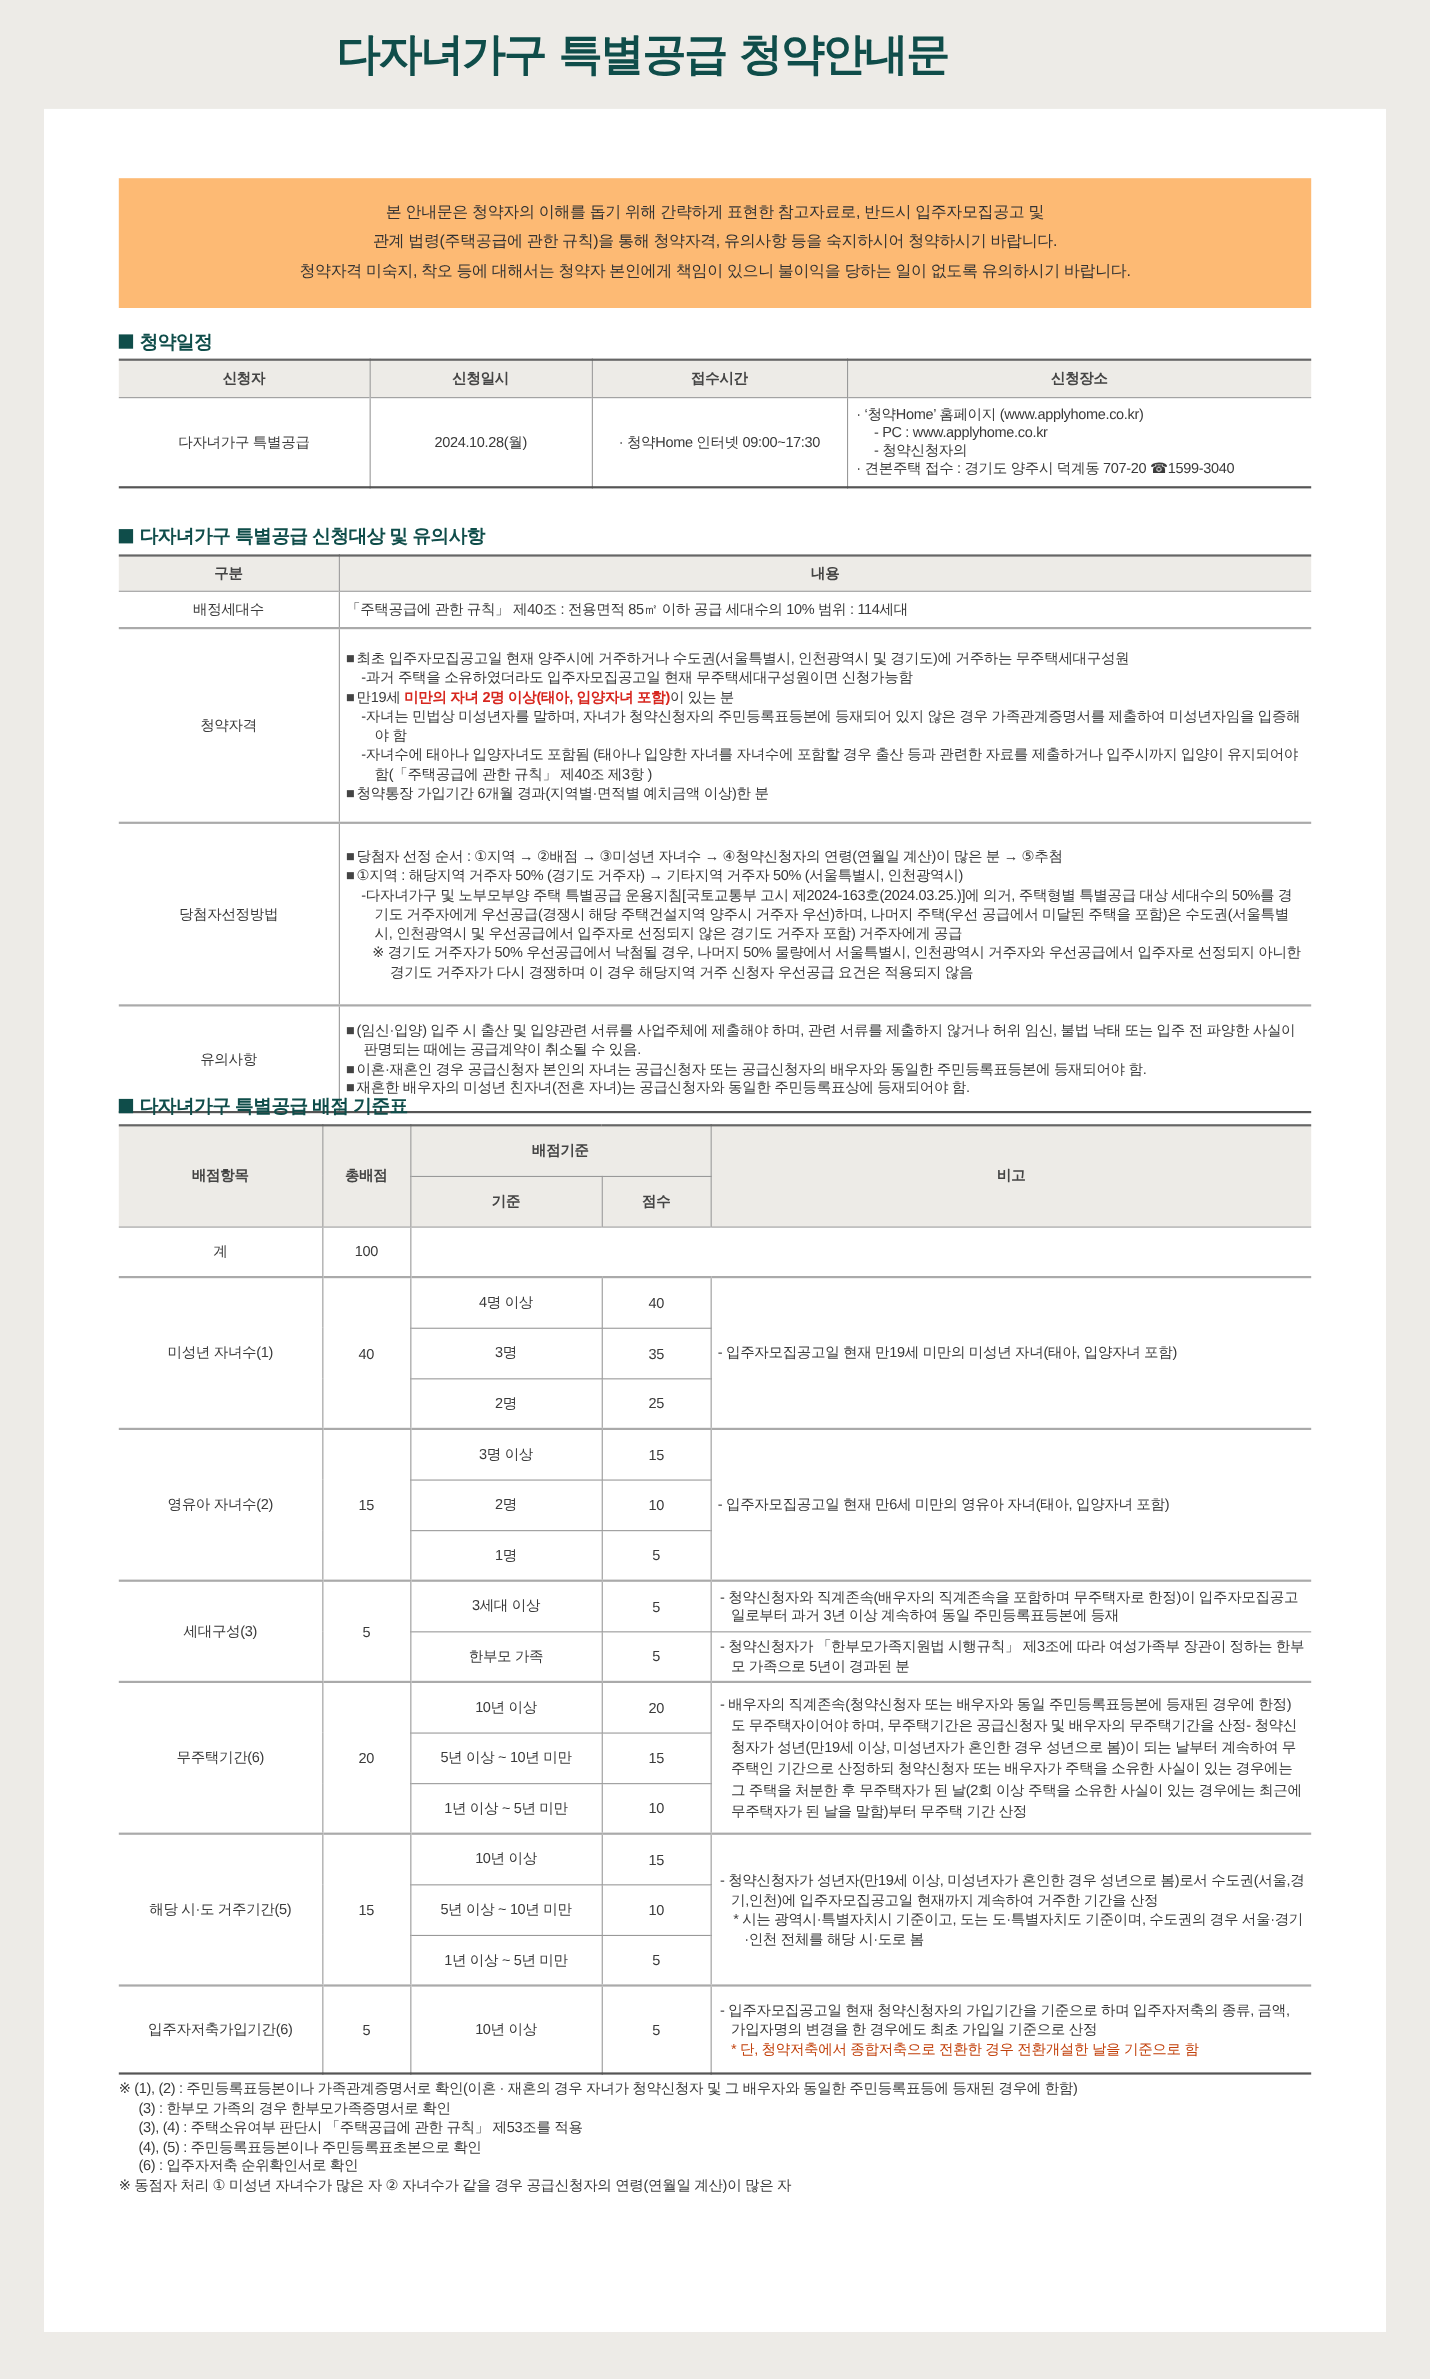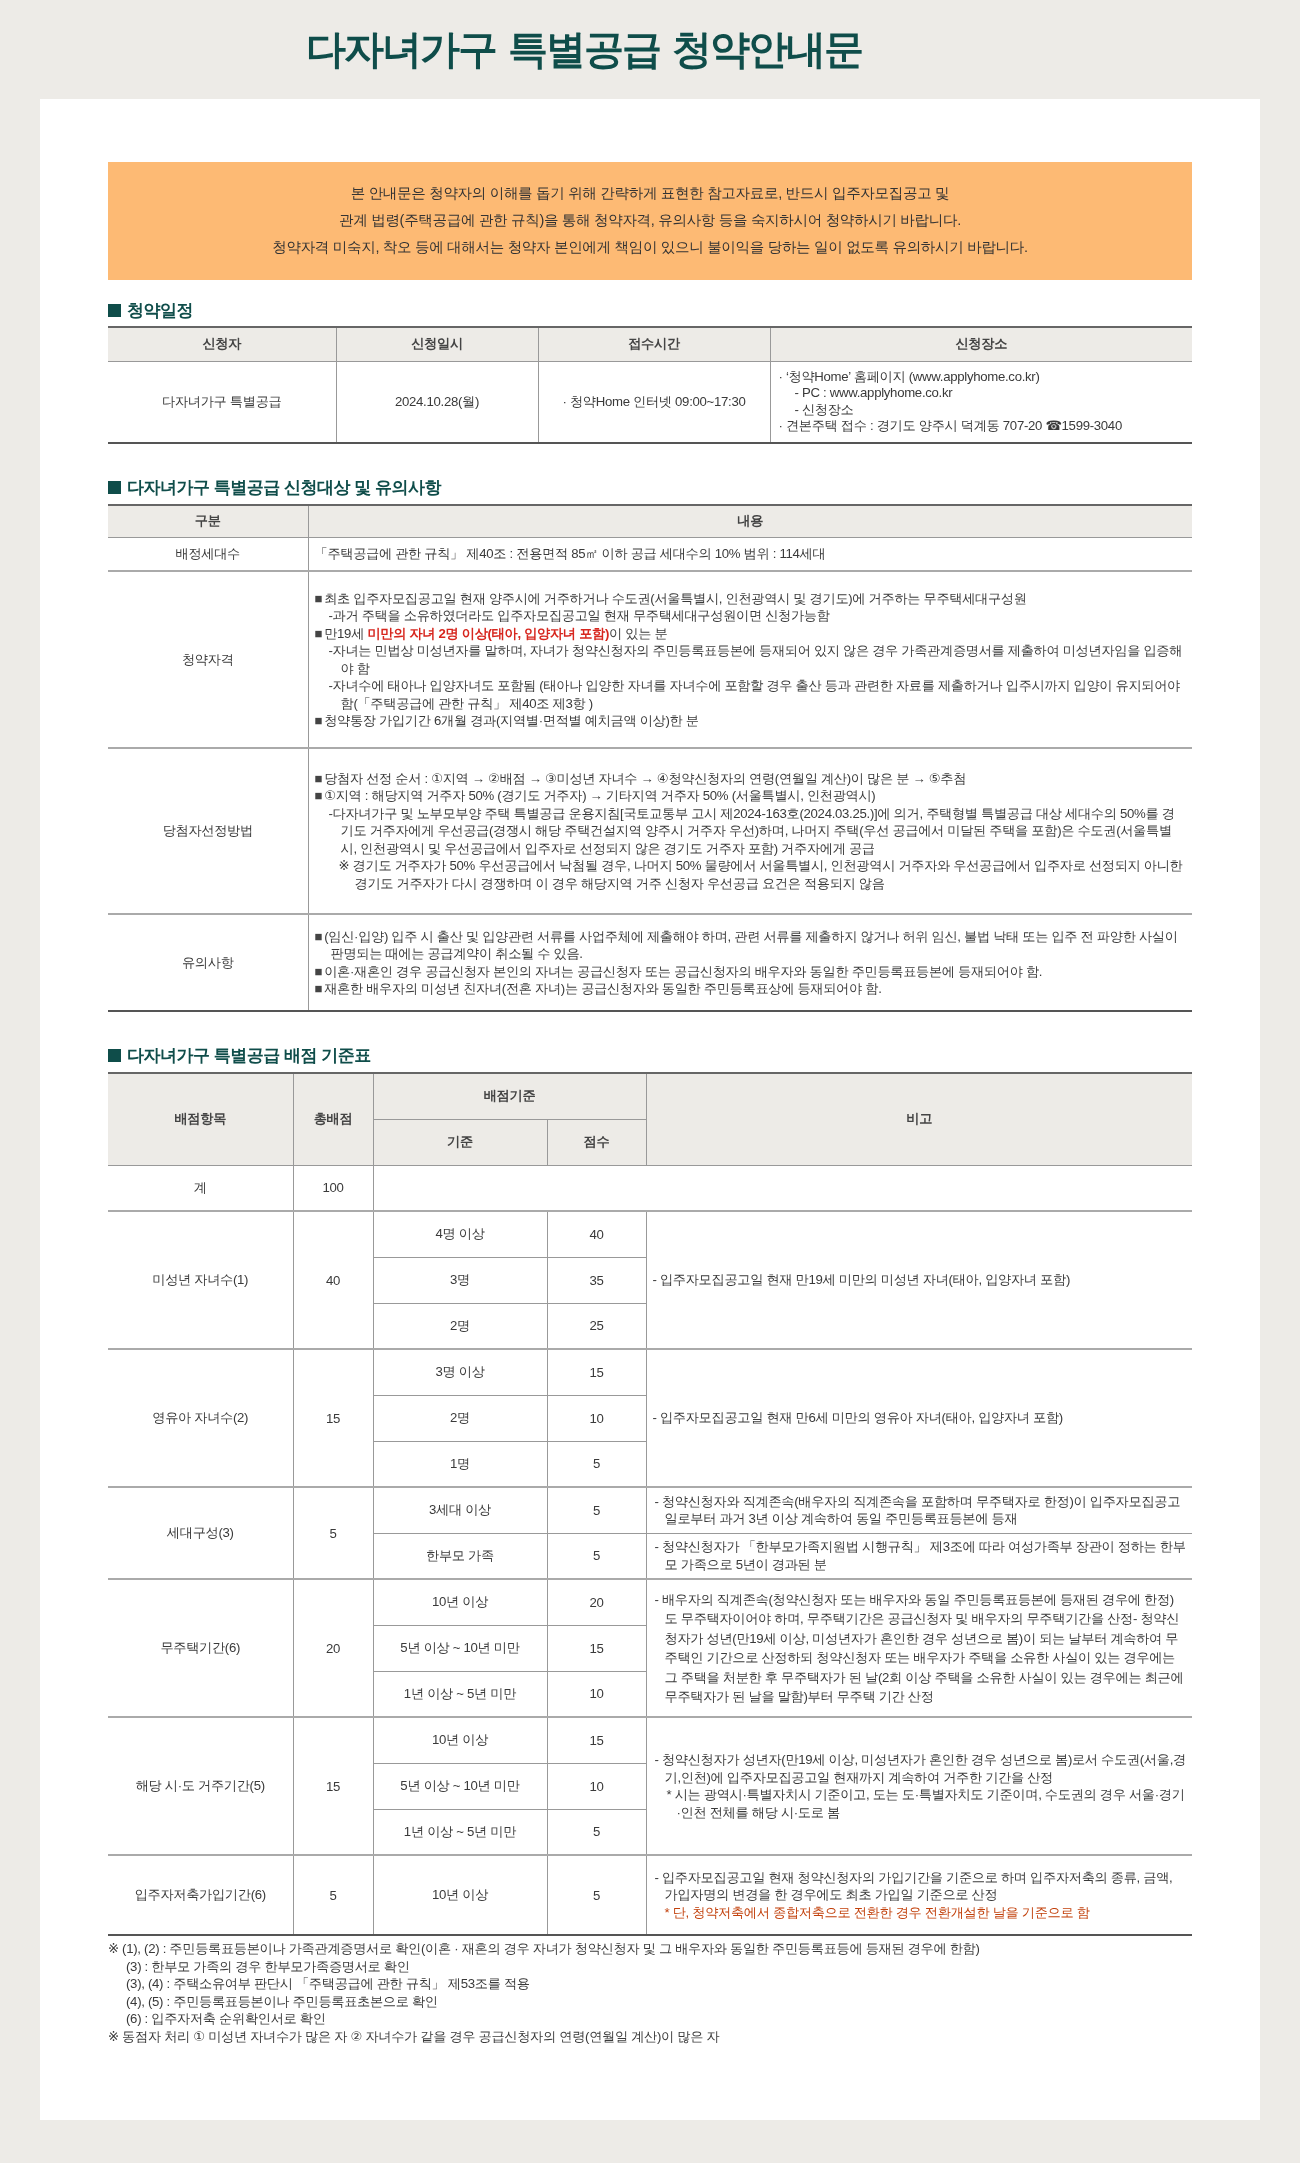--- a/index.html
+++ b/index.html
@@ -74,21 +74,21 @@
         <th>접수시간</th>
         <th>신청장소</th>
       </tr>
       <tr style="height:82px;">
         <td>다자녀가구 특별공급</td>
         <td>2024.10.28(월)</td>
         <td>· 청약Home 인터넷 09:00~17:30</td>
         <td class="place">
           <div>· ‘청약Home’ 홈페이지 (www.applyhome.co.kr)</div>
           <div class="ind1">- PC : www.applyhome.co.kr</div>
-          <div class="ind1">- 신청장소</div>
+          <div class="ind1">- 청약신청자의</div>
           <div>· 견본주택 접수 : 경기도 양주시 덕계동 707-20 ☎1599-3040</div>
         </td>
       </tr>
     </tbody>
       </table>
   </div>
 
   <div class="inner" style="top:377px;">
     <div class="sec-head">
       <span class="sq"></span>
@@ -133,21 +133,21 @@
         <td class="left">
           <div class="hang bx"><span>(임신·입양) 입주 시 출산 및 입양관련 서류를 사업주체에 제출해야 하며, 관련 서류를 제출하지 않거나 허위 임신, 불법 낙태 또는 입주 전 파양한 사실이 판명되는 때에는 공급계약이 취소될 수 있음.</span></div>
           <div class="hang bx"><span>이혼·재혼인 경우 공급신청자 본인의 자녀는 공급신청자 또는 공급신청자의 배우자와 동일한 주민등록표등본에 등재되어야 함.</span></div>
           <div class="hang bx"><span>재혼한 배우자의 미성년 친자녀(전혼 자녀)는 공급신청자와 동일한 주민등록표상에 등재되어야 함.</span></div>
         </td>
       </tr>
     </tbody>
       </table>
   </div>
 
-  <div class="inner" style="top:945px;">
+  <div class="inner" style="top:895px;">
     <div class="sec-head">
       <span class="sq"></span>
       <span>다자녀가구 특별공급 배점 기준표</span>
     </div>
     <table class="t" style="margin-top:6px;">
       <colgroup>
           <col style="width:185px">
           <col style="width:80px">
           <col style="width:174px">
           <col style="width:99px">

